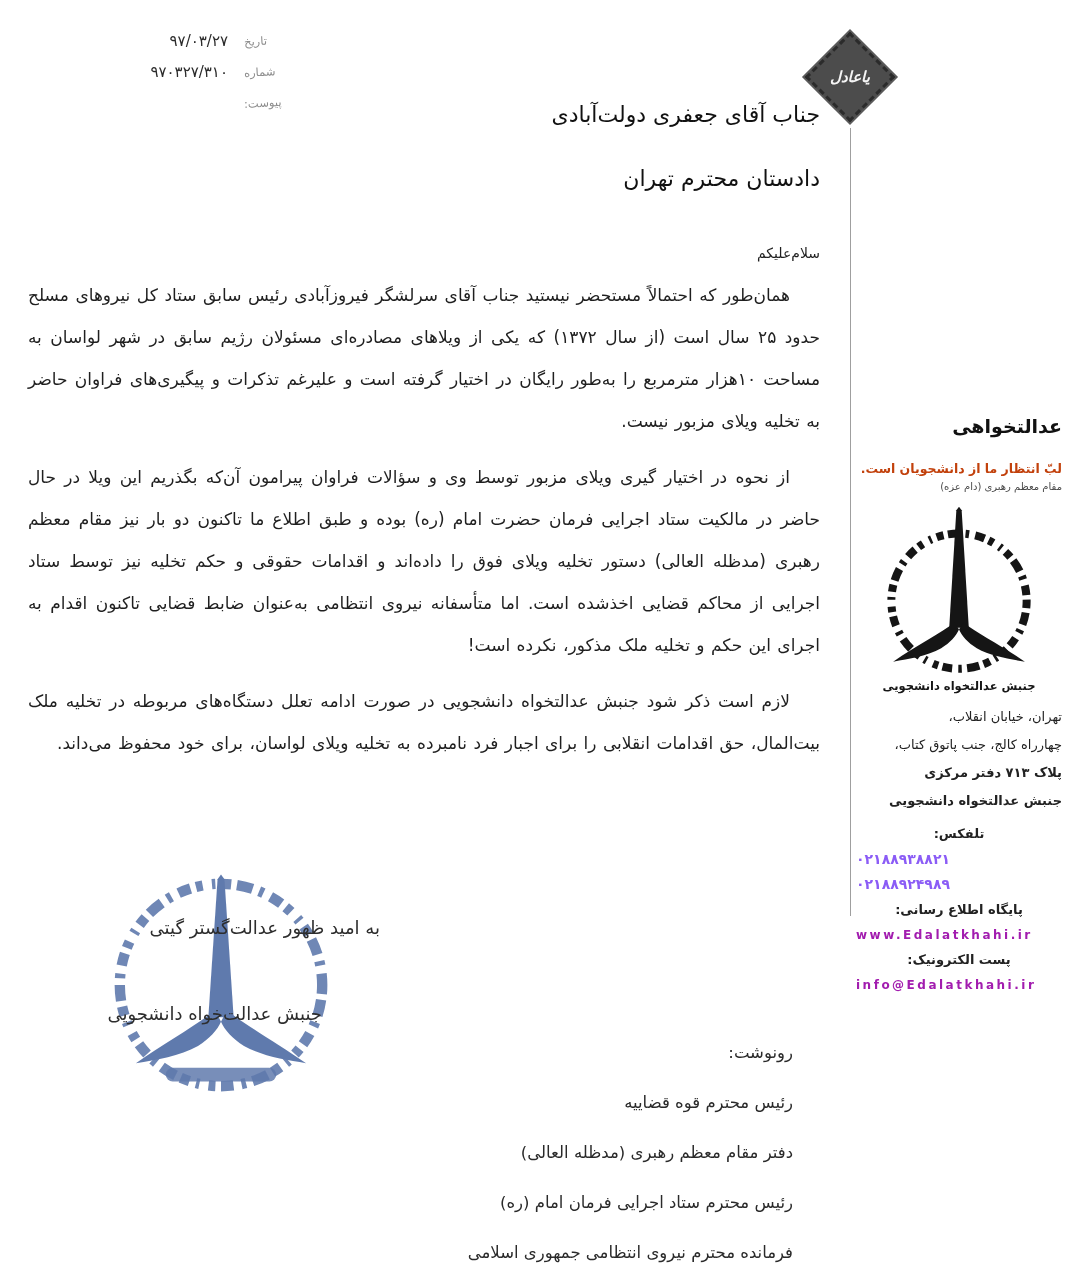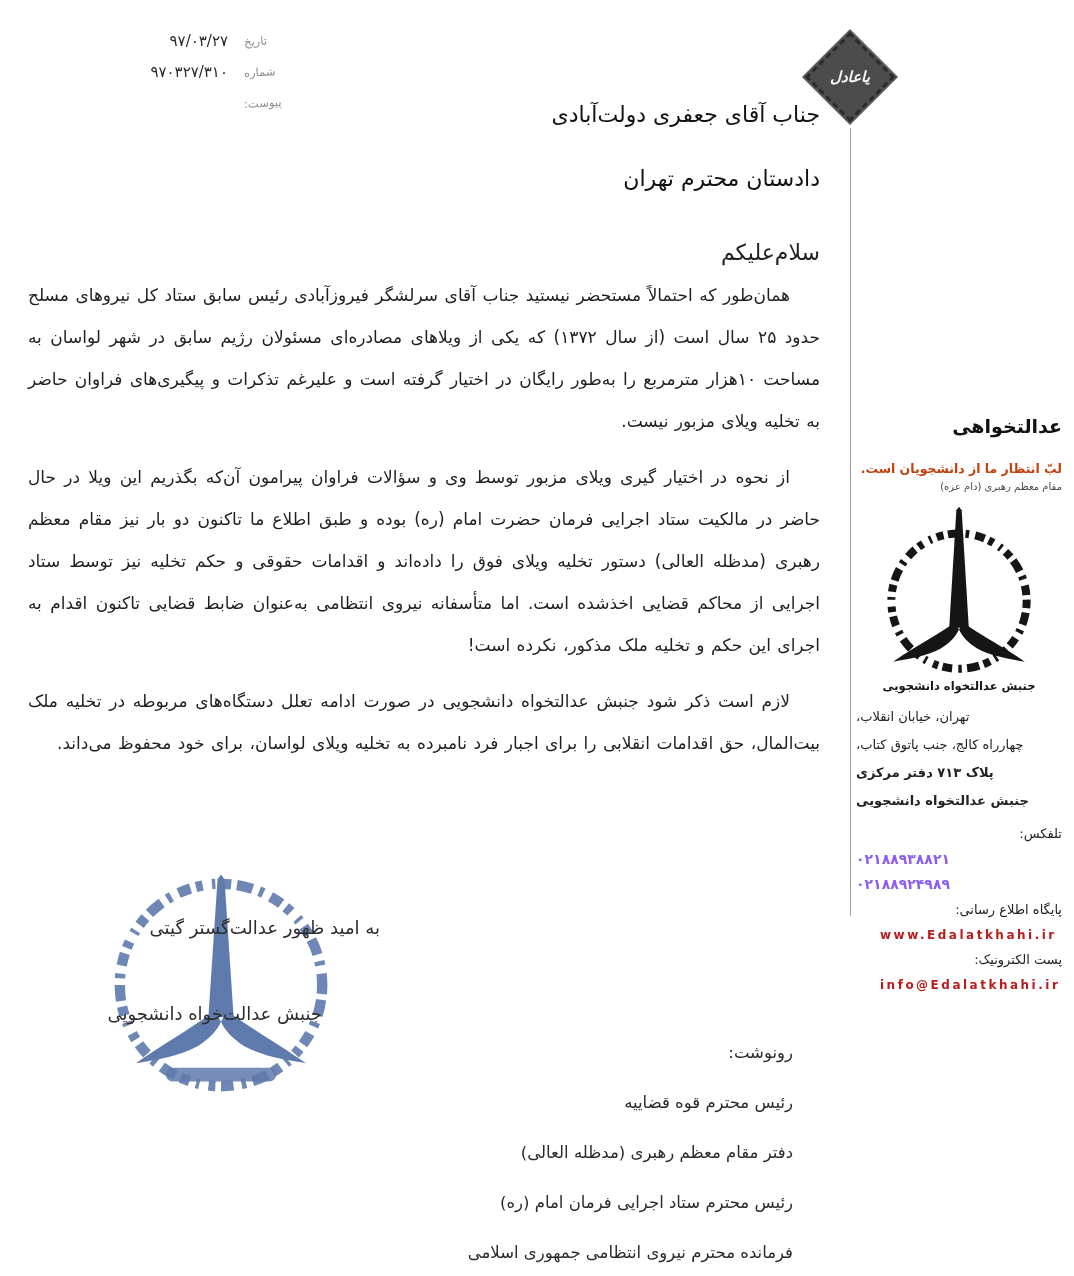--- a/index.html
+++ b/index.html
@@ -50,21 +50,21 @@
   }
 
   
   .main-col{
     position:absolute; top:100px; right:254px; width:792px;
     text-align:right;
   }
   .heading{ font-size:22px; font-weight:normal; color:#111; line-height:30px; }
   .heading-1{ margin-bottom:34px; }
   .heading-2{ margin-bottom:38px;margin-top:17px; }
-  .salutation{ font-size:22px; line-height:42px; }
+  .salutation{ font-size:14px; line-height:42px; }
   .para{
     font-size:17px; line-height:42px; text-align:justify;
     text-indent:30px; margin-bottom:14px; word-spacing:1px;
   }
 
   
   .signature{ position:absolute; top:872px; left:28px; width:352px; height:240px; }
   .sig-stamp{ position:absolute; left:78px; top:-2px; width:230px; height:230px; opacity:.85; }
   .sig-text{ position:relative; margin-top:26px; font-size:18px; line-height:60px; color:#2d2d2d; text-align:right; }
   .sig-line2{ padding-right:58px; }
@@ -75,26 +75,26 @@
   .cc-item{ font-size:16.5px; line-height:50px; color:#2a2a2a; }
 
   
   .sidebar{ position:absolute; top:413px; right:12px; width:206px; }
   .sb-title{ font-size:19px; font-weight:bold; color:#111; text-align:right; line-height:26px; }
   .sb-quote{ font-size:12.5px; font-weight:bold; color:#c2410c; text-align:right; line-height:20px; letter-spacing:.5px;margin-top:20px; }
   .sb-attr{ font-size:10px; color:#4a4a4a; text-align:right; line-height:16px; }
   .sb-logo{ display:block; margin:10px auto 0 auto; width:178px; height:178px; }
   .sb-logo-caption{ font-size:11.5px; font-weight:bold; color:#161616; text-align:center; letter-spacing:-.5px; margin-top:-4px; }
   .sb-address{ margin-top:10px; }
-  .sb-addr-line{ font-size:13px; color:#222; text-align:left; line-height:28px; }
+  .sb-addr-line{ font-size:13px; color:#222; text-align:right; line-height:28px; }
   .sb-addr-bold{ font-weight:bold; }
   .sb-contact{ margin-top:6px; text-align:left; direction:rtl; }
-  .sb-contact-label{ font-size:13px; font-weight:normal; color:#222; line-height:26px; text-align:right; }
+  .sb-contact-label{ font-size:13px; font-weight:bold; color:#222; line-height:26px; text-align:center; }
   .sb-phone{ font-size:14px; font-weight:bold; color:#8b5cf6; line-height:25px; letter-spacing:2px; text-align:left; direction:ltr; }
-  .sb-latin{ font-size:12px; font-weight:bold; color:#b91c1c; line-height:24px; letter-spacing:2.5px; text-align:left; direction:ltr;margin-left:24px; }
+  .sb-latin{ font-size:12px; font-weight:bold; color:#a21caf; line-height:24px; letter-spacing:2.5px; text-align:left; direction:ltr; }
 </style>
 </head>
 <body>
 
 <div class="meta-block">
   <div class="meta-row">
     <span class="meta-value">۹۷/۰۳/۲۷</span>
     <span class="meta-label">تاریخ</span>
   </div>
   <div class="meta-row">

